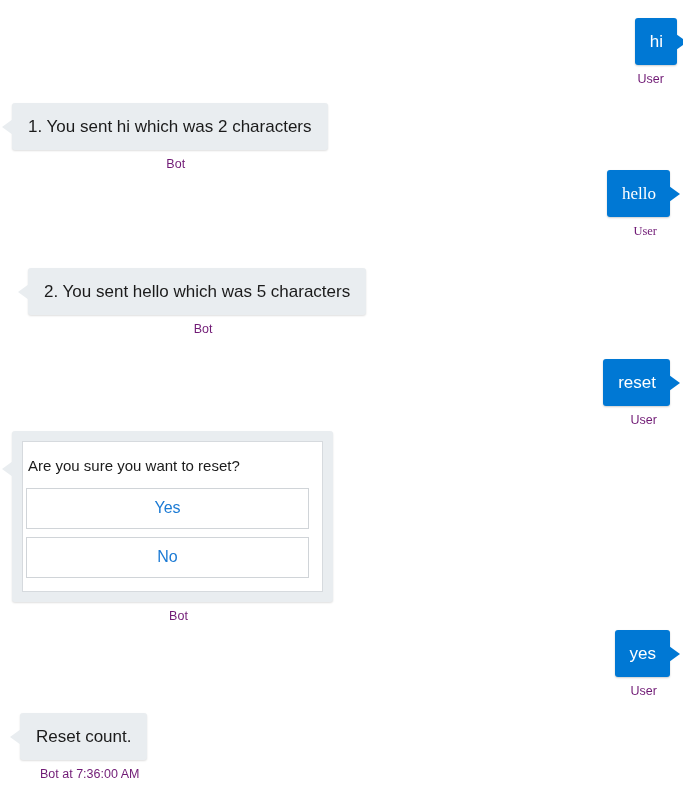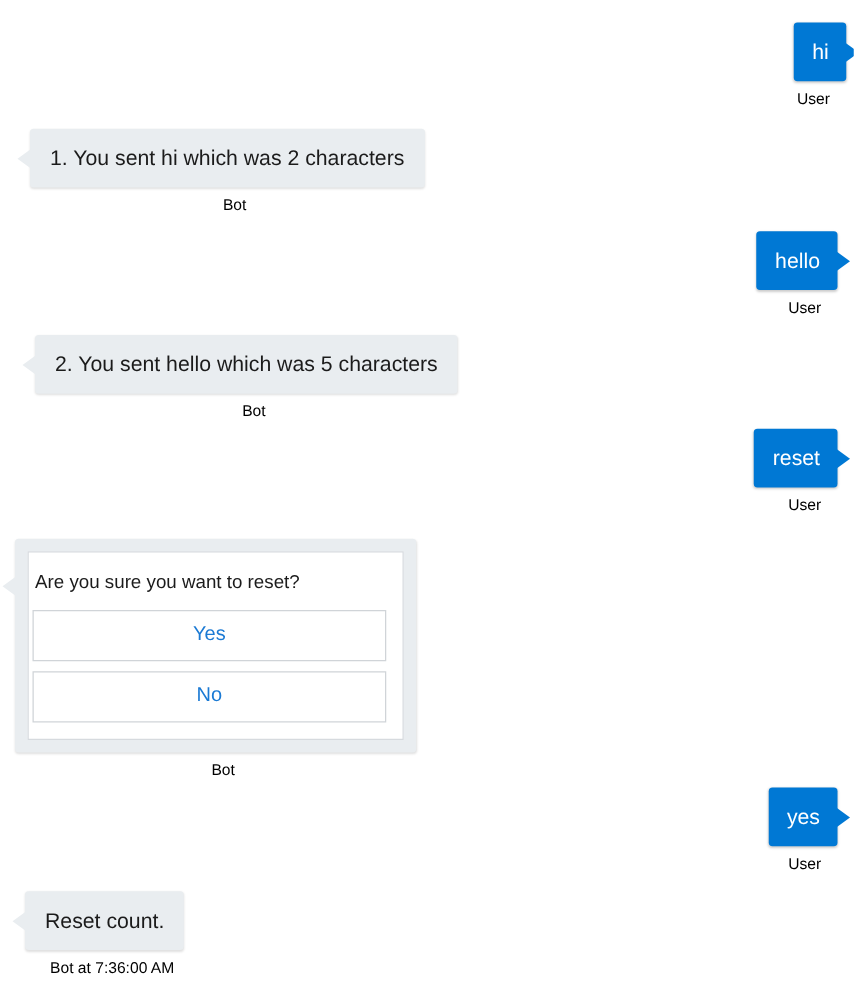--- a/index.html
+++ b/index.html
@@ -88,21 +88,21 @@
     height: 0;
     border-top: 8px solid transparent;
     border-bottom: 8px solid transparent;
     border-right: 11px solid #e9edf0;
   }
 
   
   .author {
     font-size: 12.5px;
     line-height: 16px;
-    color: #000000;
+    color: #701a75;
     margin-top: 6px;
     white-space: nowrap;
   }
   .row.from-user .author { text-align: right; padding-right: 13px; }
   .row.from-bot  .author { text-align: center;  padding-left: 12px; }
 
   
   .bubble-card {
     position: relative;
     display: inline-block;
@@ -150,24 +150,24 @@
     cursor: pointer;
     margin-bottom: 8px;
   }
   .card-button:last-child { margin-bottom: 0; }
 </style>
 </head>
 <body>
 
 <div class="transcript">
     <div class="row from-user" style="top: 18px; padding-right: 6px;"><div class="bubble-wrap"><div class="bubble-user"><span>hi</span><span class="tail"></span></div><div class="author">User</div></div></div>
-    <div class="row from-bot" style="top: 103px; padding-left: 24px;"><div class="bubble-wrap"><div class="bubble-bot"><span>1. You sent hi which was 2 characters</span><span class="tail"></span></div><div class="author">Bot</div></div></div>
-    <div class="row from-user" style="top: 185px; padding-right: 13px;"><div class="bubble-wrap"><div class="bubble-user"><span>hello</span><span class="tail"></span></div><div class="author">User</div></div></div>
+    <div class="row from-bot" style="top: 103px; padding-left: 12px;"><div class="bubble-wrap"><div class="bubble-bot"><span>1. You sent hi which was 2 characters</span><span class="tail"></span></div><div class="author">Bot</div></div></div>
+    <div class="row from-user" style="top: 170px; padding-right: 13px; font-family: Liberation Serif, serif;"><div class="bubble-wrap"><div class="bubble-user"><span>hello</span><span class="tail"></span></div><div class="author">User</div></div></div>
     <div class="row from-bot" style="top: 268px; padding-left: 28px;"><div class="bubble-wrap"><div class="bubble-bot"><span>2. You sent hello which was 5 characters</span><span class="tail"></span></div><div class="author">Bot</div></div></div>
-    <div class="row from-user" style="top: 343px; padding-right: 13px;"><div class="bubble-wrap"><div class="bubble-user"><span>reset</span><span class="tail"></span></div><div class="author">User</div></div></div>
+    <div class="row from-user" style="top: 359px; padding-right: 13px;"><div class="bubble-wrap"><div class="bubble-user"><span>reset</span><span class="tail"></span></div><div class="author">User</div></div></div>
     <div class="row from-bot" style="top: 431px; padding-left: 12px;"><div class="bubble-wrap"><div class="bubble-card"><span class="tail"></span><div class="card-inner">
             <div class="card-title">Are you sure you want to reset?</div>
             <button class="card-button">Yes</button>
             <button class="card-button">No</button>
           </div></div><div class="author">Bot</div></div></div>
     <div class="row from-user" style="top: 630px; padding-right: 13px;"><div class="bubble-wrap"><div class="bubble-user"><span>yes</span><span class="tail"></span></div><div class="author">User</div></div></div>
     <div class="row from-bot" style="top: 713px; padding-left: 20px;"><div class="bubble-wrap"><div class="bubble-bot"><span>Reset count.</span><span class="tail"></span></div><div class="author">Bot at 7:36:00 AM</div></div></div>
   </div>
 
 </body></html>

